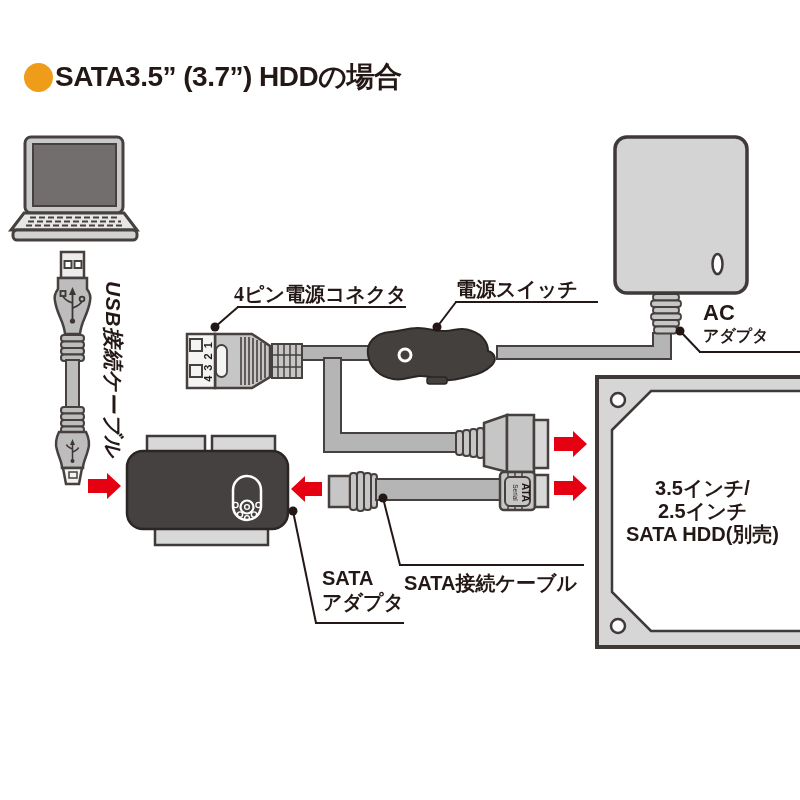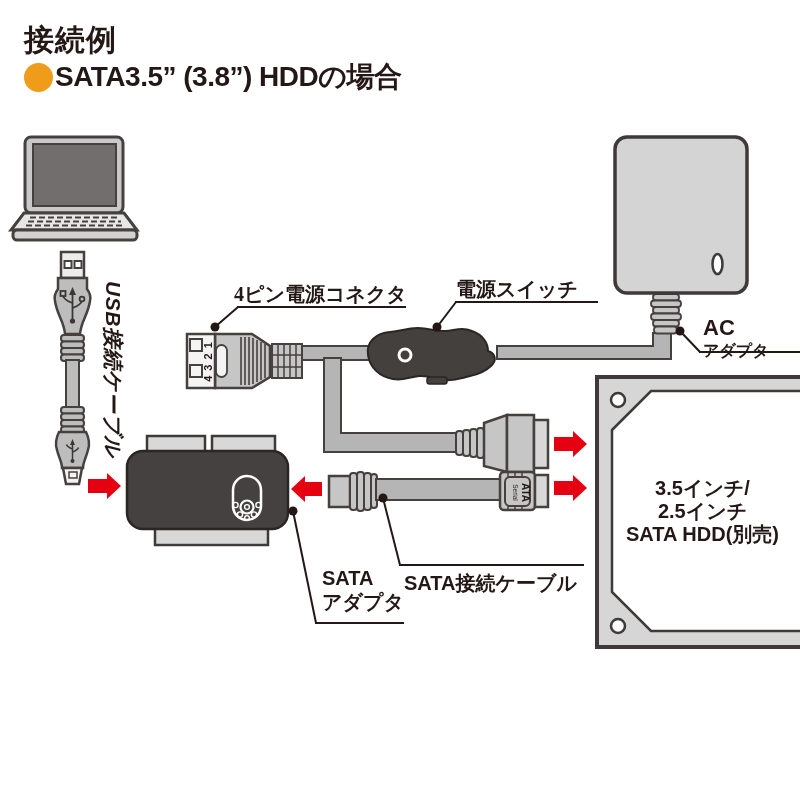--- a/index.html
+++ b/index.html
@@ -10,21 +10,21 @@
   #diagram-svg{position:absolute;left:0;top:0;}
   .abs{position:absolute;white-space:nowrap;}
   .page-title{left:24px;top:20px;font-size:30px;font-weight:bold;letter-spacing:1px;}
   .subtitle-row{left:24px;top:58px;display:flex;align-items:center;}
   .bullet{width:29px;height:29px;border-radius:50%;background:#ef9c1a;display:inline-block;}
   .subtitle-text{font-size:28px;font-weight:bold;letter-spacing:-0.5px;margin-left:2px;}
   .callout{font-size:20px;font-weight:bold;}
   .lbl-4pin{left:234px;top:281px;font-family:Liberation Serif, serif;}
   .lbl-switch{left:456px;top:276px;}
   .lbl-ac{left:703px;top:301px;line-height:23px;white-space:nowrap;}
-  .lbl-ac .l1{font-size:22px;font-weight:bold;margin-top:15px;}
+  .lbl-ac .l1{font-size:22px;font-weight:bold;}
   .lbl-ac .l2{font-size:16px;font-weight:bold;}
   .lbl-sata-cable{left:404px;top:536px;margin-top:34px;}
   .lbl-sata-conn{left:322px;top:566px;line-height:24px;white-space:nowrap;font-size:20px;font-weight:bold;}
   .lbl-usb{
     left:127px;top:281px;transform:rotate(90deg);transform-origin:0 0;
     font-size:21px;font-weight:bold;font-style:italic;letter-spacing:0.5px;
   }
   .hdd-text{
     left:600px;top:477px;width:205px;text-align:center;
     font-size:20px;font-weight:bold;line-height:23px;white-space:nowrap;
@@ -229,25 +229,24 @@
       <circle cx="383" cy="498" r="4.5" fill="#231815" stroke="none"></circle>
       <line x1="383" y1="498" x2="400" y2="565" stroke-width="2"></line>
       <line x1="399" y1="565" x2="584" y2="565" stroke-width="1.8"></line>
 
       <circle cx="293" cy="511" r="4.5" fill="#231815" stroke="none"></circle>
       <line x1="293" y1="511" x2="316" y2="623" stroke-width="2"></line>
       <line x1="315" y1="623" x2="404" y2="623" stroke-width="1.8"></line>
     </g>
   </svg>
 
-  <div class="abs page-title">接続例</div>
 
   <div class="abs subtitle-row">
     <span class="bullet"></span>
-    <span class="subtitle-text">SATA3.5” (3.8”) HDDの場合</span>
+    <span class="subtitle-text">SATA3.5” (3.7”) HDDの場合</span>
   </div>
 
   <div class="abs callout lbl-4pin">4ピン電源コネクタ</div>
 
   <div class="abs callout lbl-switch">電源スイッチ</div>
 
   <div class="abs lbl-ac">
     <div class="l1">AC</div>
     <div class="l2">アダプタ</div>
   </div>

